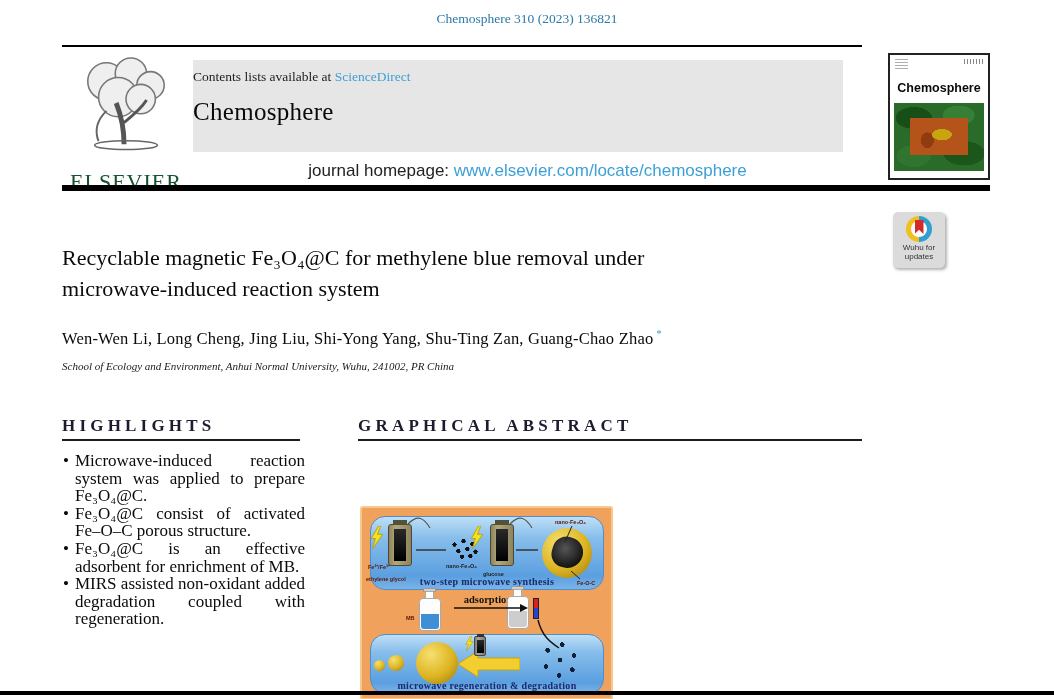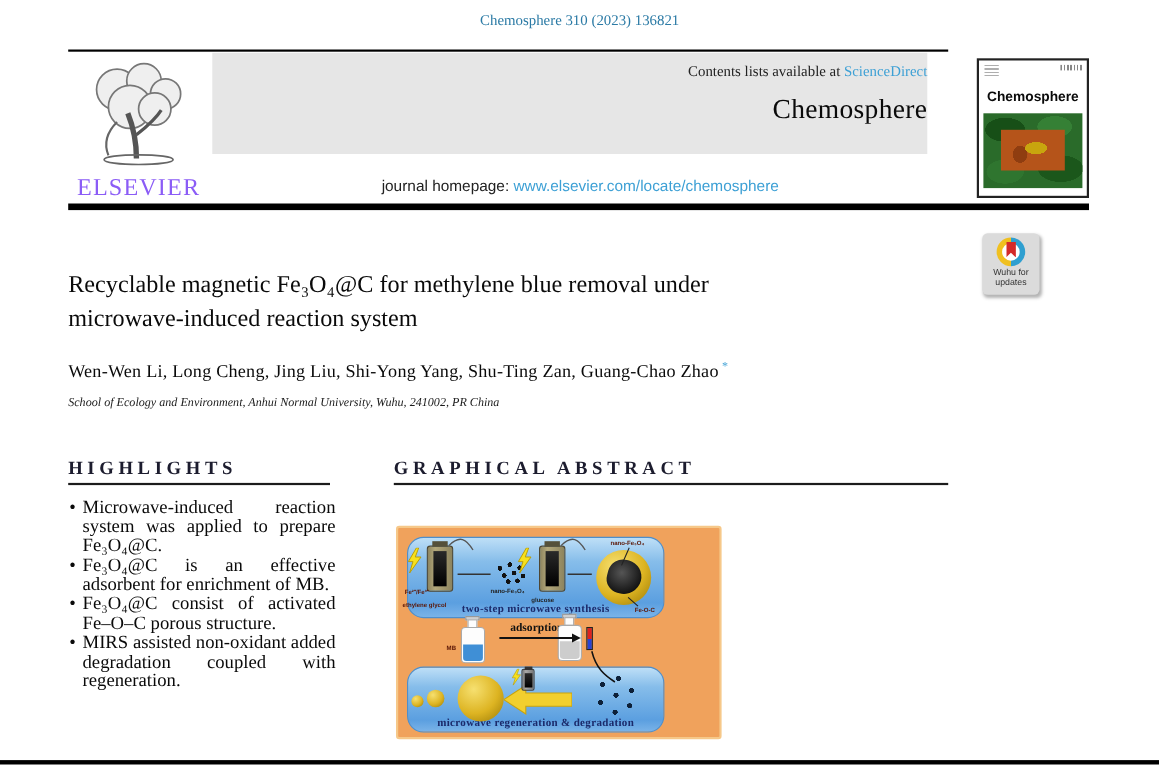--- a/index.html
+++ b/index.html
@@ -12,29 +12,29 @@
   .citation{top:11px;left:0;width:100%;text-align:center;font-size:13.5px;color:#2b7aa5}
 
   
   .rule-top{left:62px;top:45px;width:800px;height:2px;background:#000}
   .rule-thick{left:62px;top:185px;width:928px;height:6px;background:#000}
   .rule-bottom{left:0;top:691px;width:1054px;height:4px;background:#000}
   .rule-h{height:1.5px;background:#1c1c1c}
 
   
   .logo{left:62px;top:54px;width:128px;height:128px;text-align:center}
-  .wordmark{font-size:22px;color:#8b5cf6;letter-spacing:1px;margin-top:0px}
-
-  
-  .graybox{left:193px;top:48px;width:650px;height:92px;background:#e6e6e6;text-align:right}
+  .wordmark{font-size:22px;color:#14532d;letter-spacing:1px;margin-top:13px}
+
+  
+  .graybox{left:193px;top:60px;width:650px;height:92px;background:#e6e6e6;text-align:left}
   .contents-line{padding-top:9px;font-size:13.5px;color:#222}
   .link{color:#3da0d5;text-decoration:none;cursor:pointer}
   .jtitle{font-size:25px;margin-top:13px;color:#0a0a0a;letter-spacing:.3px}
   .homepage{left:193px;top:161px;width:669px;text-align:center;
-            font-family:"Liberation Sans",sans-serif;font-size:14px;color:#222}
+            font-family:"Liberation Sans",sans-serif;font-size:17px;color:#222}
 
   
   .cover{left:888px;top:53px;width:102px;height:127px;background:#fff;border:2px solid #222}
   .cover-mark-l{left:5px;top:4px;width:13px;height:11px;
     background:repeating-linear-gradient(#9a9a9a 0 1.4px,transparent 1.4px 3px);opacity:.8}
   .cover-mark-r{right:4px;top:4px;width:20px;height:5px;
     background:repeating-linear-gradient(90deg,#888 0 1.4px,transparent 1.4px 3px)}
   .cover-title{top:26px;left:0;width:100%;text-align:center;
     font-family:"Liberation Sans",sans-serif;font-weight:bold;font-size:12.5px;color:#0a0a0a}
   .cover-art{left:4px;right:4px;top:48px;height:68px;background-color:#2a6b2a;background-image:
@@ -66,21 +66,21 @@
   .sec-heading{font-size:17px;font-weight:600;letter-spacing:4.2px;color:#1c1c2e}
   .h-high{left:62px;top:416px}
   .h-ga{left:358px;top:416px}
 
   
   .hl-list{left:62px;top:452px;width:243px;font-size:17px;line-height:17.6px;text-align:justify;color:#0a0a0a}
   .hl-list li{list-style:none;position:relative;padding-left:13px}
   .hl-list li::before{content:"\2022";position:absolute;left:1px}
 
   
-  .ga{left:360px;top:478px;width:296px;height:194px;background:#f0a25c;border-radius:3px;
+  .ga{left:360px;top:506px;width:253px;height:194px;background:#f0a25c;border-radius:3px;
       border:2px solid #f6c889;font-family:"Liberation Sans",sans-serif}
   .ga-panel{left:8px;width:234px;border-radius:15px;border:1px solid #4e8ecb;
       background:linear-gradient(180deg,#bedff7 0%,#86bdea 30%,#5b9fe0 82%,#7ab3e8 100%)}
   .p1{top:8px;height:74px}
   .p2{top:126px;height:60px}
   .ga-caption{position:absolute;bottom:2px;width:100%;text-align:center;font-weight:bold;
       font-size:10px;color:#1b2a6b;font-family:"Liberation Serif",serif;letter-spacing:.3px}
   .vessel{width:24px;height:42px;border:1px solid #4e4733;border-radius:3px;
       background:linear-gradient(90deg,#8d845e,#b3a87c 30%,#8d845e)}
   .vessel::before{content:"";position:absolute;left:4px;top:-5px;width:14px;height:5px;background:#55503a}
@@ -199,22 +199,22 @@
   </div>
   <div class="abs affil">School of Ecology and Environment, Anhui Normal University, Wuhu, 241002, PR China</div>
 
   <div class="abs sec-heading h-high">HIGHLIGHTS</div>
   <div class="abs sec-heading h-ga">GRAPHICAL ABSTRACT</div>
   <div class="abs rule-h" style="left:62px;top:439px;width:238px"></div>
   <div class="abs rule-h" style="left:358px;top:439px;width:504px"></div>
 
   <ul class="abs hl-list">
     <li><span>Microwave-induced reaction system was applied to prepare Fe₃O₄@C.</span></li>
+    <li><span>Fe₃O₄@C consist of activated Fe–O–C porous structure.</span></li>
     <li><span>Fe₃O₄@C is an effective adsorbent for enrichment of MB.</span></li>
-    <li><span>Fe₃O₄@C consist of activated Fe–O–C porous structure.</span></li>
     <li><span>MIRS assisted non-oxidant added degradation coupled with regeneration.</span></li>
   </ul>
 
   <div class="abs ga">
 
     <div class="abs ga-panel p1">
       <div class="ga-caption">two-step microwave synthesis</div>
     </div>
 
     <span class="abs" style="left:8px;top:18px">

